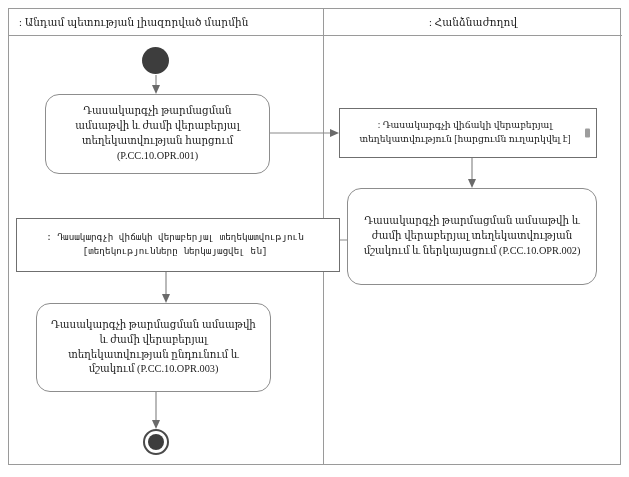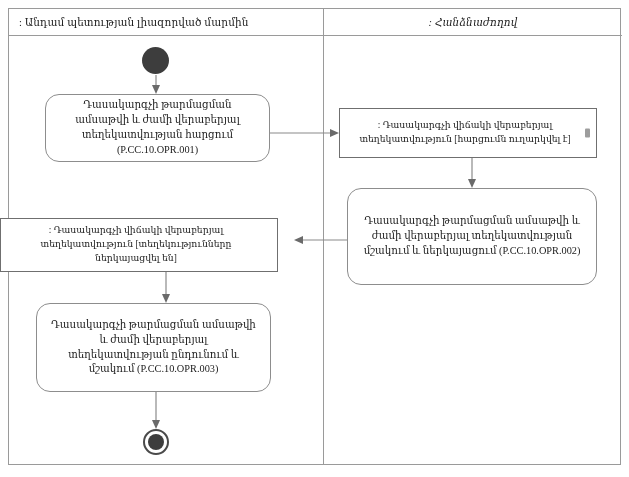--- a/index.html
+++ b/index.html
@@ -55,21 +55,21 @@
     box-sizing: border-box;
     border-bottom: 1px solid #9a9a9a;
     display: flex;
     align-items: center;
     font-size: 10.5px;
     letter-spacing: 0.1px;
     white-space: nowrap;
     text-align: right;
   }
   .lane-left .lane-header  { justify-content: flex-start; padding-left: 10px; }
-  .lane-right .lane-header { justify-content: center; font-style: italic; }
+  .lane-right .lane-header { justify-content: center; }
 
   
   .node {
     position: absolute;
     box-sizing: border-box;
     display: flex;
     align-items: center;
     justify-content: center;
     text-align: center;
     font-size: 10.3px;
@@ -177,34 +177,34 @@
 
     <line x1="166" y1="272" x2="166" y2="295"></line>
     <polygon class="arrowhead" points="166,303 162,294 170,294"></polygon>
 
     <line x1="156" y1="392" x2="156" y2="421"></line>
     <polygon class="arrowhead" points="156,429 152,420 160,420"></polygon>
   </svg>
 
   <div class="initial-node" style="left:142px; top:47px;"></div>
 
-  <div class="node action" style="left:45px; top:94px; width:225px; height:68px;">
+  <div class="node action" style="left:45px; top:94px; width:225px; height:80px;">
     <span>Դասակարգչի թարմացման ամսաթվի և ժամի վերաբերյալ տեղեկատվության հարցում (P.CC.10.OPR.001)</span>
   </div>
 
   <div class="node object-node" style="left:339px; top:108px; width:258px; height:50px;">
     <span>: Դասակարգչի վիճակի վերաբերյալ տեղեկատվություն [հարցումն ուղարկվել է]</span>
     <span class="pin"></span>
   </div>
 
   <div class="node action" style="left:347px; top:188px; width:250px; height:97px;">
     <span>Դասակարգչի թարմացման ամսաթվի և ժամի վերաբերյալ տեղեկատվության մշակում և ներկայացում (P.CC.10.OPR.002)</span>
   </div>
 
-  <div class="node object-node" style="left:0; top:218px; width:278px; height:54px;">
+  <div class="node object-node" style="left:16px; top:218px; width:324px; height:54px;font-family:Liberation Mono, monospace;">
     <span>: Դասակարգչի վիճակի վերաբերյալ տեղեկատվություն [տեղեկությունները ներկայացվել են]</span>
   </div>
 
   <div class="node action" style="left:36px; top:303px; width:235px; height:89px;">
     <span>Դասակարգչի թարմացման ամսաթվի և ժամի վերաբերյալ տեղեկատվության ընդունում և մշակում (P.CC.10.OPR.003)</span>
   </div>
 
   <div class="final-node" style="left:143px; top:429px;"></div>
 
 </div>

